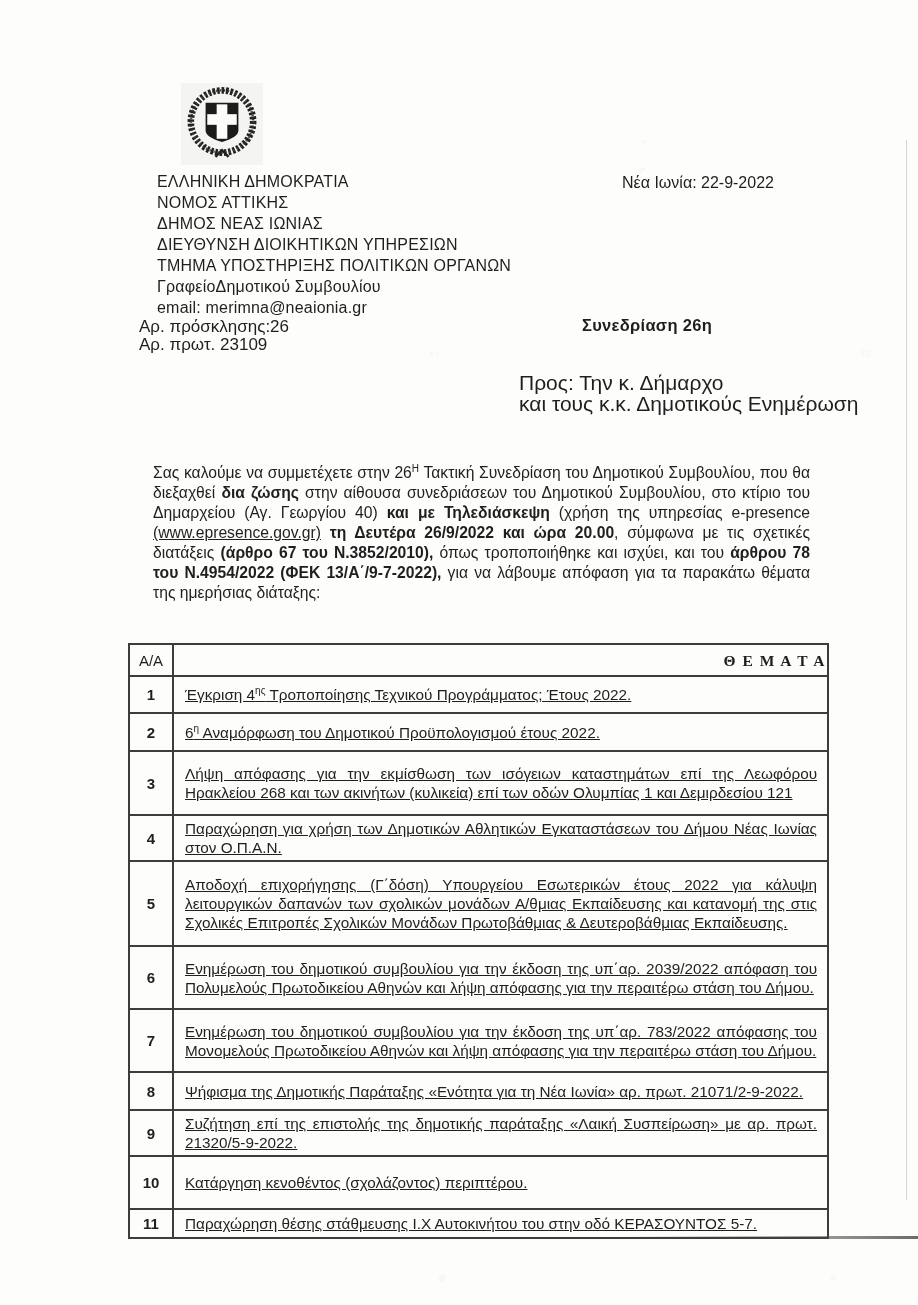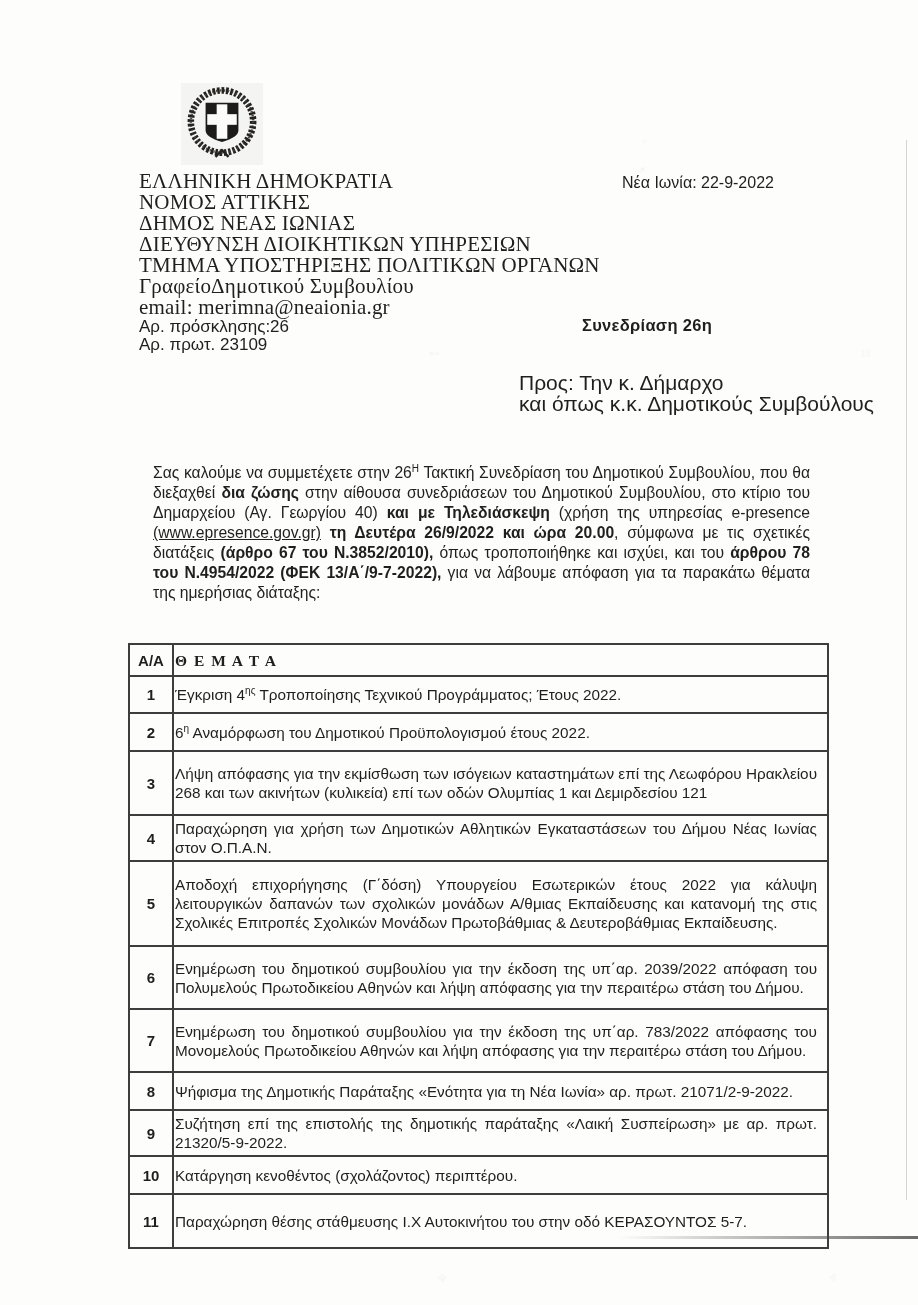--- a/index.html
+++ b/index.html
@@ -8,21 +8,21 @@
     width:918px;height:1305px;
     margin:0 auto;
     background:#fdfdfc;
     font-family:"Liberation Sans",sans-serif;
     color:#1f1f1f;
     overflow:hidden;
   }
   
   .emblem{position:absolute;left:178px;top:83px;width:88px;height:82px;}
   
-  .hdr{position:absolute;left:139px;top:171px;font-size:21px;line-height:21px;letter-spacing:.2px;font-family:Liberation Serif, serif;}
+  .hdr{position:absolute;left:157px;top:171px;font-size:16px;line-height:21px;letter-spacing:.2px;}
   .hdr .ln{white-space:nowrap;}
   .refs{position:absolute;left:139px;top:318px;font-size:17px;line-height:18px;}
   
   .dateline{position:absolute;left:622px;top:174px;font-size:16px;}
   .session{position:absolute;left:582px;top:316px;font-size:16.5px;font-weight:bold;letter-spacing:.3px;}
   .recipient{position:absolute;left:519px;top:372px;font-size:21px;line-height:21px;}
   
   .body-text{
     position:absolute;left:121px;top:463px;width:657px;
     font-size:15.7px;line-height:20px;text-align:justify;margin-left:32px;
@@ -31,33 +31,33 @@
   .body-text .u{text-decoration:underline;}
   sup.sp{font-size:10px;vertical-align:super;line-height:0;}
   
   .topics{
     position:absolute;left:128px;top:643px;
     border-collapse:collapse;table-layout:fixed;width:701px;
     font-size:15.3px;line-height:19px;
   }
   .topics th,.topics td{border:2px solid #3d3d3d;vertical-align:middle;}
   .topics col.c-num{width:44px;}
-  .topics th.h-num{font-size:15px;font-weight:bold;text-align:center;height:28px;font-family:"Liberation Sans",sans-serif;}
+  .topics th.h-num{font-size:15px;font-weight:normal;text-align:center;height:28px;font-family:"Liberation Sans",sans-serif;}
   .topics th.h-themes{
     font-family:"Liberation Serif",serif;font-weight:bold;
-    font-size:15.5px;letter-spacing:1.5px;text-align:left;
+    font-size:15.5px;letter-spacing:1.5px;text-align:right;
   }
   .topics td.num{text-align:center;font-weight:bold;font-size:15px;}
-  .topics td.theme{padding:3px 10px 3px 1px;text-align:justify;}
+  .topics td.theme{padding:3px 10px 3px 11px;text-align:justify;text-decoration:underline;}
   .topics tr.r1{height:37px;} .topics tr.r2{height:38px;}
   .topics tr.r3{height:64px;} .topics tr.r4{height:43px;}
   .topics tr.r5{height:85px;} .topics tr.r6{height:63px;}
   .topics tr.r7{height:63px;} .topics tr.r8{height:38px;}
-  .topics tr.r9{height:44px;} .topics tr.r10{height:38px;}
-  .topics tr.r11{height:54px;}
+  .topics tr.r9{height:44px;} .topics tr.r10{height:53px;}
+  .topics tr.r11{height:29px;}
   
   .page-edge{position:absolute;left:906px;top:140px;width:1px;height:1060px;background:#d4d4d4;}
   .streak{position:absolute;left:618px;top:1236px;width:300px;height:3px;
     background:linear-gradient(to right, rgba(80,80,80,0), rgba(70,70,70,.8));}
   .spot{position:absolute;color:#8a8a8a;font-size:9px;}
   .blur{filter:blur(1px);opacity:.5;}
 </style>
 </head>
 <body>
 
@@ -85,21 +85,21 @@
   <div class="refs" id="ref-lines">
       <div class="ln">Αρ. πρόσκλησης:26</div>
       <div class="ln">Αρ. πρωτ. 23109</div>
     </div>
 
   <div class="dateline">Νέα Ιωνία: 22-9-2022</div>
   <div class="session">Συνεδρίαση  26η</div>
 
   <div class="recipient" id="recipient-lines">
       <div class="ln">Προς:  Την κ. Δήμαρχο</div>
-      <div class="ln"> και όπως κ.κ. Δημοτικούς Συμβούλους</div>
+      <div class="ln"> και τους κ.κ. Δημοτικούς Ενημέρωση</div>
     </div>
 
   <div class="body-text" id="body-text"><span class="">Σας καλούμε να συμμετέχετε στην 26</span><sup class="sp">Η</sup><span class=""> Τακτική Συνεδρίαση του Δημοτικού Συμβουλίου, που θα διεξαχθεί </span><span class="b ">δια ζώσης</span><span class="">  στην αίθουσα συνεδριάσεων του Δημοτικού Συμβουλίου, στο κτίριο του Δημαρχείου (Αγ. Γεωργίου 40) </span><span class="b ">και με Τηλεδιάσκεψη</span><span class=""> (χρήση της υπηρεσίας e-presence </span><span class="u">(www.epresence.gov.gr)</span><span class=""> </span><span class="b ">τη Δευτέρα 26/9/2022  και ώρα 20.00</span><span class="">, σύμφωνα με τις σχετικές διατάξεις </span><span class="b ">(άρθρο 67 του Ν.3852/2010),</span><span class=""> όπως τροποποιήθηκε και ισχύει, και του </span><span class="b ">άρθρου 78 του Ν.4954/2022 (ΦΕΚ 13/Α΄/9-7-2022),</span><span class="">  για να λάβουμε απόφαση για τα παρακάτω θέματα της ημερήσιας διάταξης:</span></div>
 
   <table class="topics">
     <colgroup>
         <col class="c-num">
         <col>
       </colgroup>
     <thead>

